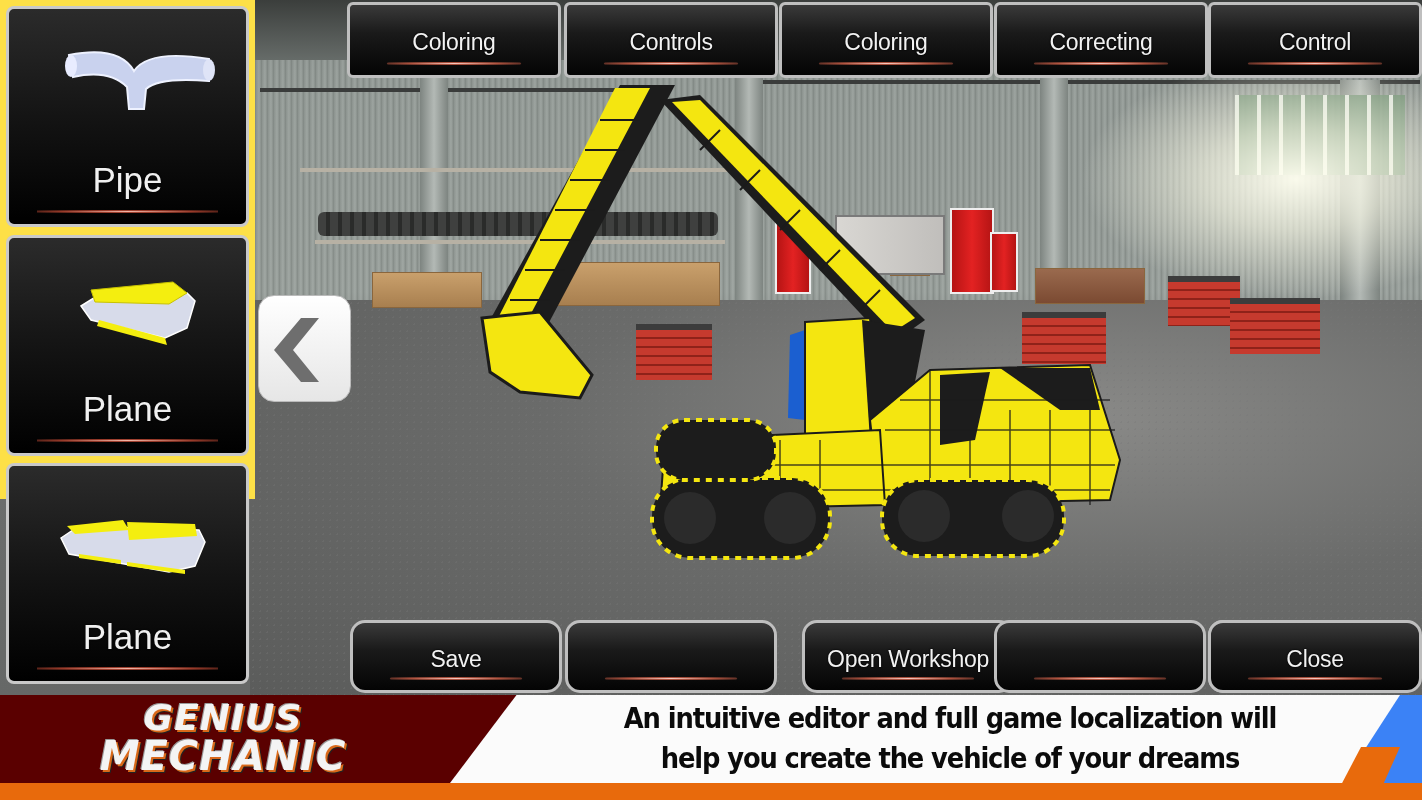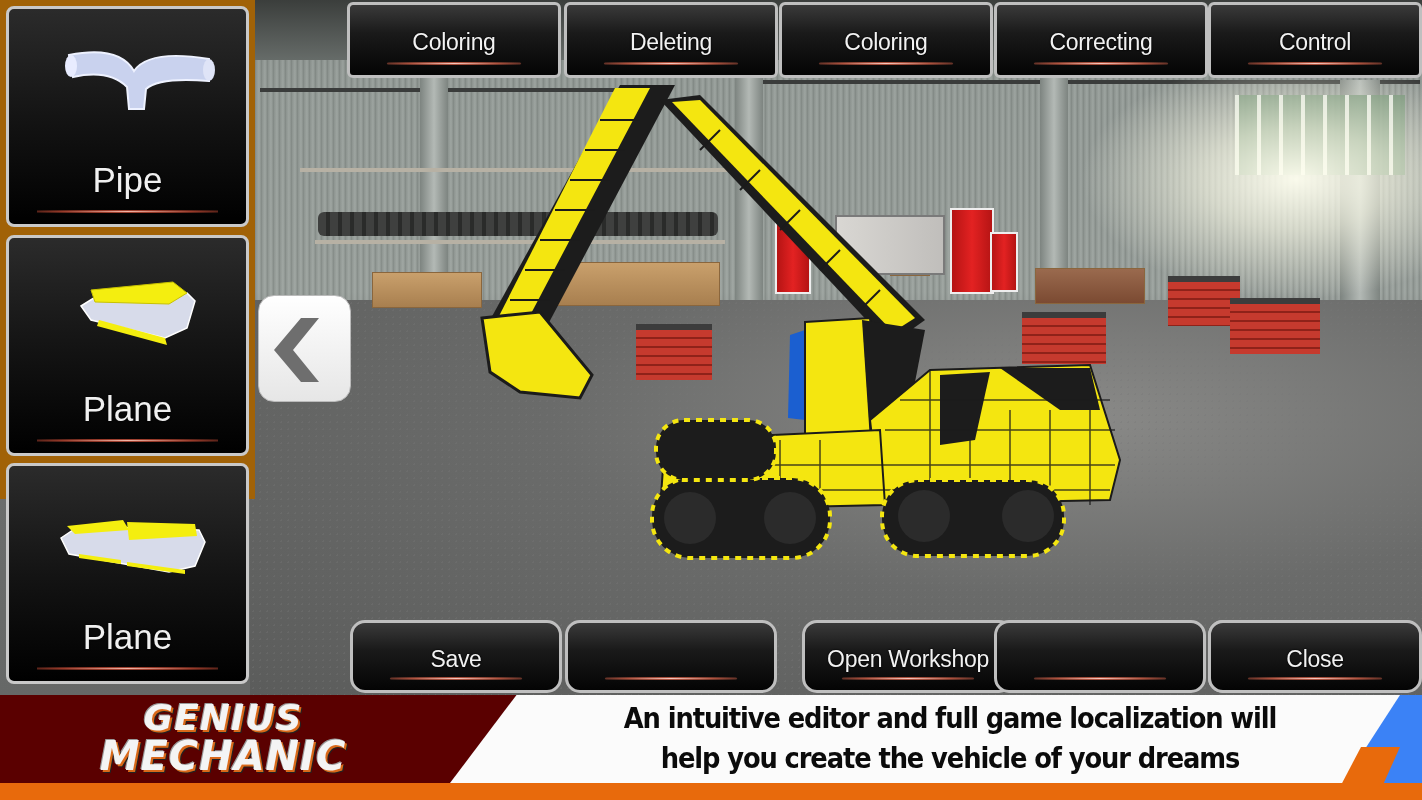--- a/index.html
+++ b/index.html
@@ -50,21 +50,21 @@
   .topbar .gbtn { top: 0; height: 76px; width: 214px; }
   .topbar .gbtn .lbl { top: 24px; }
 
   
   .bottombar .gbtn { top: 620px; height: 73px; width: 212px; border-radius: 15px; }
   .bottombar .gbtn .lbl { top: 23px; }
   .focus-btn { left: 1208px; top: 547px; width: 214px; height: 71px; }
   .focus-btn .lbl { top: 22px !important; }
 
   
-  .palette { position: absolute; left: 0; top: 0; width: 255px; height: 499px; background: #a16207; }
+  .palette { position: absolute; left: 0; top: 0; width: 255px; height: 499px; background: #fde047; }
   .part { position: absolute; left: 6px; width: 243px; height: 221px;
     background: linear-gradient(180deg,#2b2b2b 0%,#141414 50%,#000 100%);
     border: 3px solid #c9c9c9; border-radius: 8px; cursor: pointer; }
   .part .plabel { position: absolute; left: 0; right: 0; bottom: 24px; text-align: center;
     color: #f0f0f0; font-size: 35px; font-family: "Liberation Sans", sans-serif; text-shadow: 0 0 2px #000; }
   .part .glow { position: absolute; left: 12%; right: 12%; bottom: 11px; height: 3px;
     background: radial-gradient(ellipse at center, #f2b6a7 0%, #9a3b2a 50%, rgba(100,20,10,0) 100%); }
   .part svg { position: absolute; left: 0; top: 0; }
 
   
@@ -230,21 +230,21 @@
     <polygon points="60,22 42,22 15,54 42,86 60,86 34,54" fill="#6e6e6e"></polygon>
   </svg>
 </div>
 
 <div class="topbar">
   <div class="gbtn" style="left:0;">
     <div class="lbl">Coloring</div>
     <div class="glow"></div>
   </div>
   <div class="gbtn" style="left:217px;">
-    <div class="lbl">Deleting</div>
+    <div class="lbl">Controls</div>
     <div class="glow"></div>
   </div>
   <div class="gbtn" style="left:432px;">
     <div class="lbl">Coloring</div>
     <div class="glow"></div>
   </div>
   <div class="gbtn" style="left:647px;">
     <div class="lbl">Correcting</div>
     <div class="glow"></div>
   </div>

